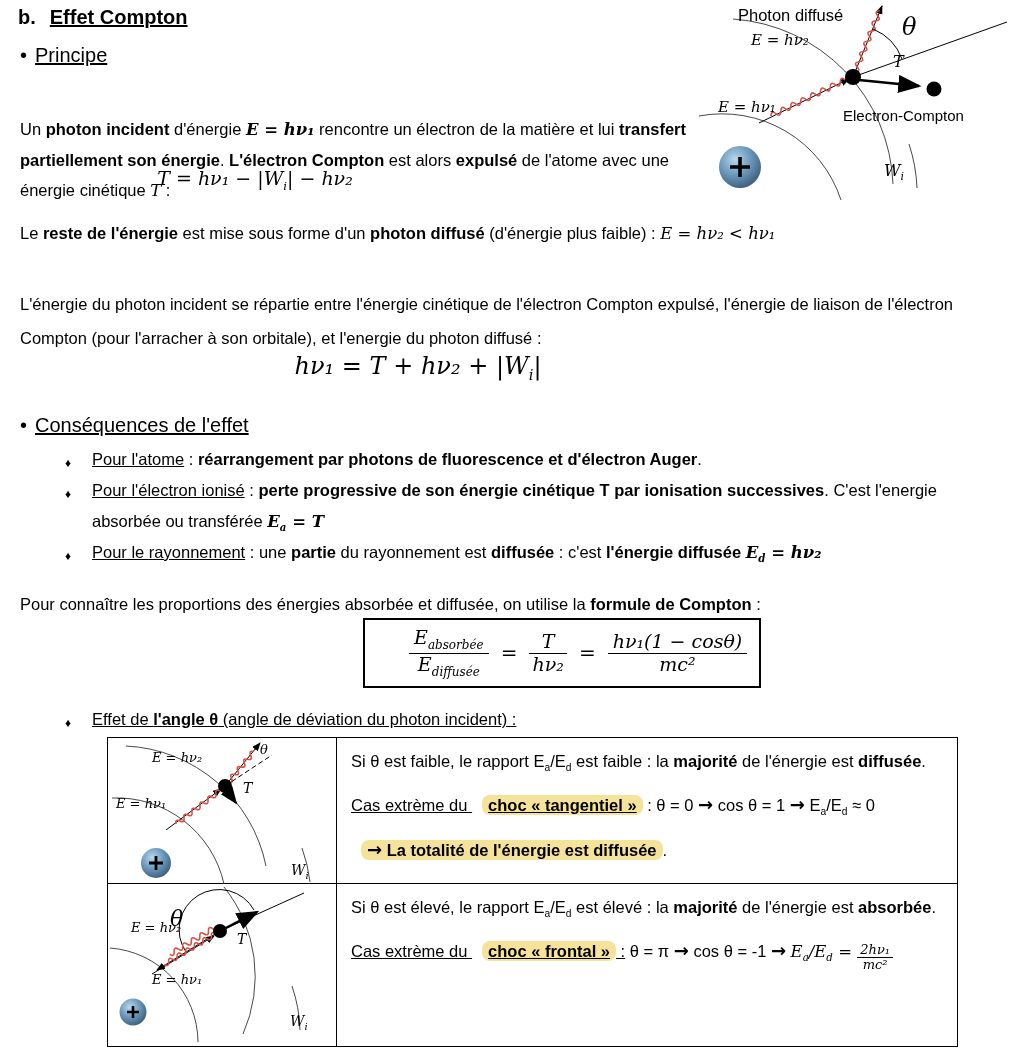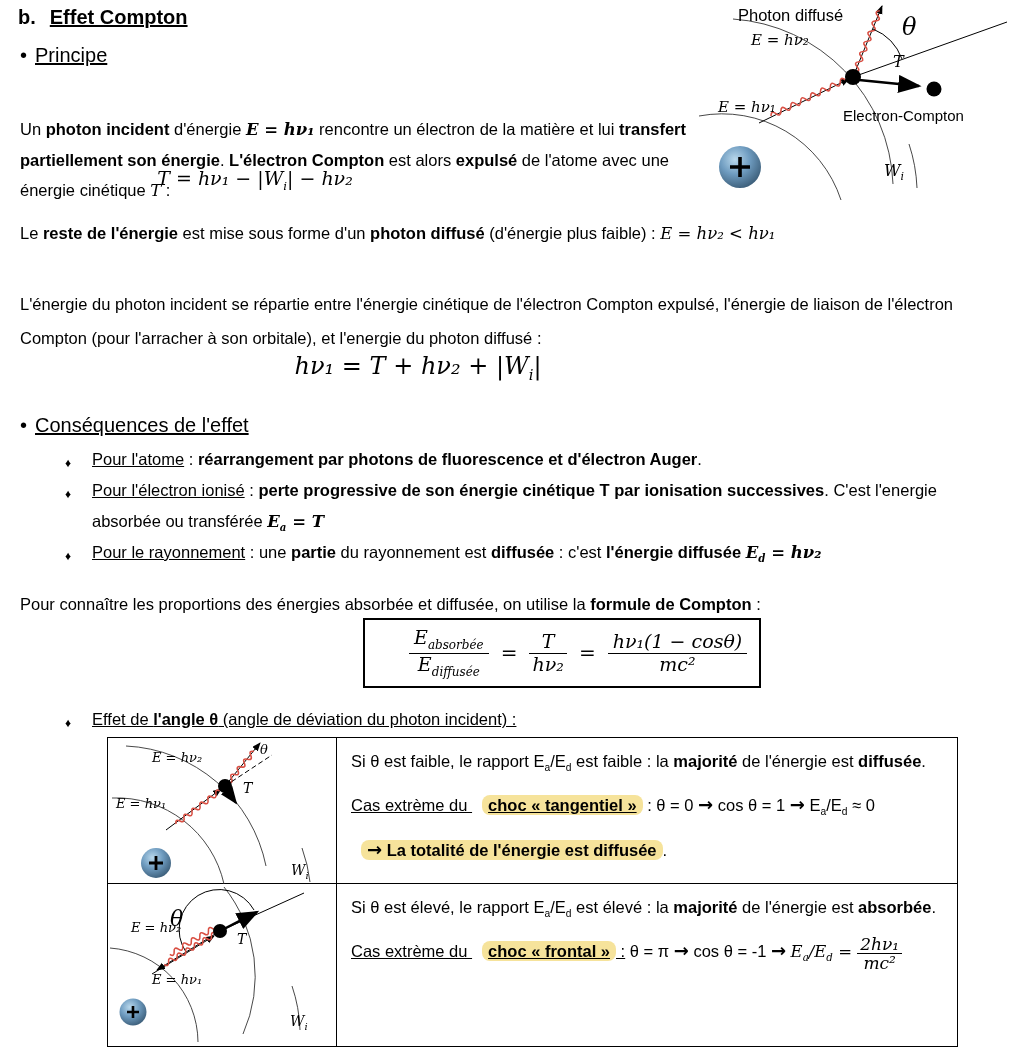--- a/index.html
+++ b/index.html
@@ -16,21 +16,21 @@
   sub{font-size:0.62em;}
   .title{font-size:20px;font-weight:bold;}
   .title .num{margin-right:14px;}
   .h-bullet{font-size:20px;}
   .h-bullet .dot{margin-right:8px;}
   .para{line-height:30px;margin-top:43px;}
   .hl{background:var(--highlight);border-radius:8px;padding:1px 6px;margin-left:10px;}
   .arrow{font-weight:bold;font-family:"DejaVu Sans","Liberation Sans",sans-serif;font-size:18px;}
   .diamond{font-size:12px;position:absolute;left:0;top:4px;}
   .libul{padding-left:27px;position:absolute;line-height:31px;}
-  .frac{display:inline-block;text-align:center;font-size:17px;line-height:1.1;vertical-align:-12px;}
+  .frac{display:inline-block;text-align:center;font-size:13px;line-height:1.1;vertical-align:-12px;}
   .fnum{display:block;border-bottom:1.4px solid #000;padding:0 3px;}
   .fden{display:block;padding:0 3px;}
   .formula-box{
     border:2px solid #000;padding:7px 12px;display:inline-flex;align-items:center;gap:12px;
     font-family:"DejaVu Serif",serif;font-style:italic;font-size:20px;background:#fff;
   }
   .bfrac{display:inline-block;text-align:center;font-size:19px;line-height:1.15;}
   .bfrac .fnum{border-bottom:1.6px solid #000;padding:0 5px;}
   .bfrac sub{font-size:12px;}
   .ctable{

